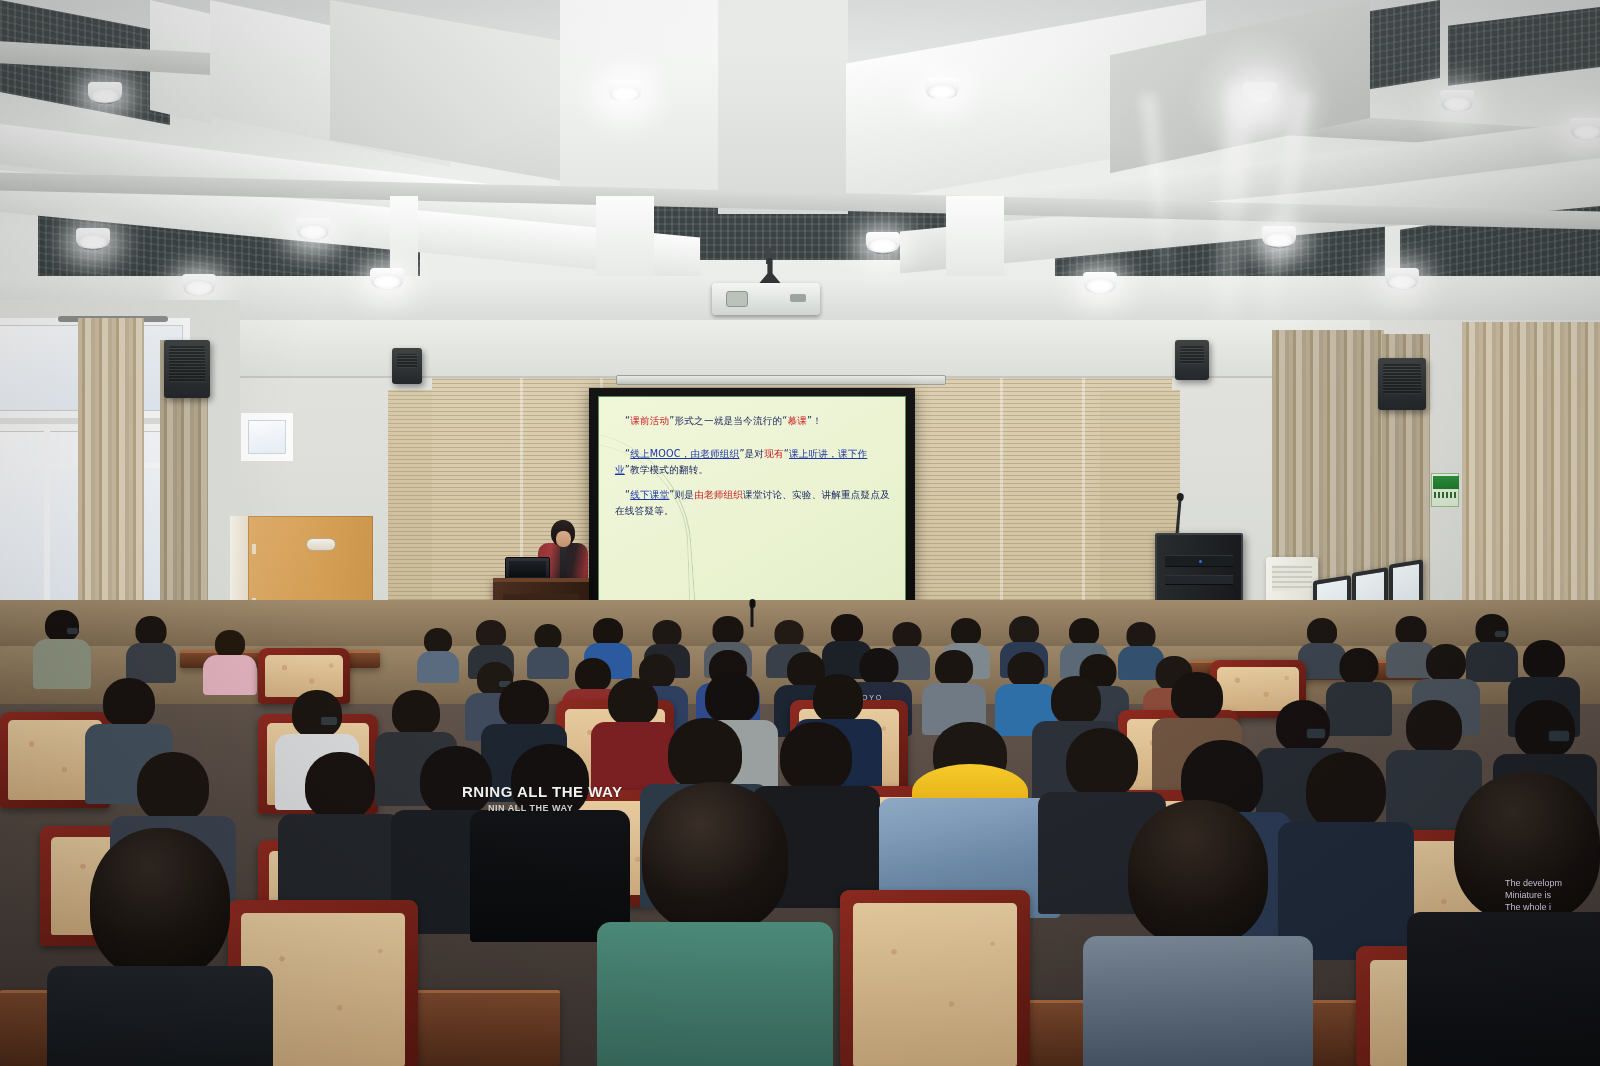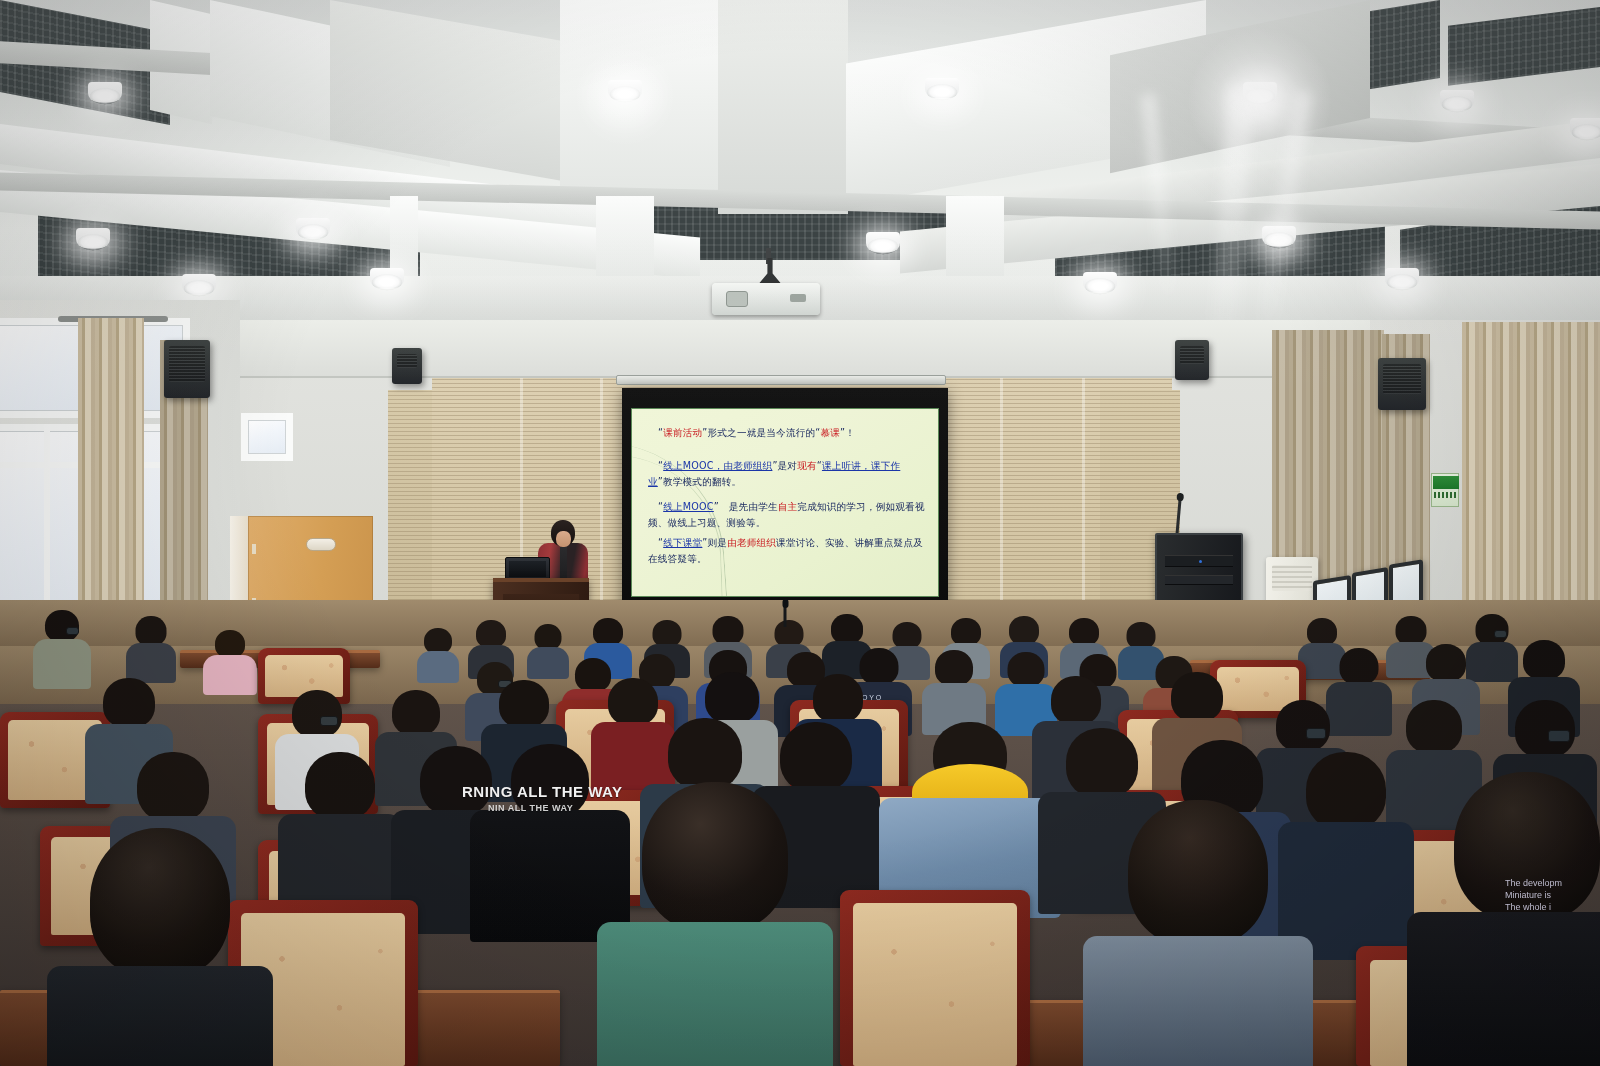--- a/index.html
+++ b/index.html
@@ -248,23 +248,23 @@
   }
 
   
   .screen-housing{
     position:absolute; left:616px; top:375px; width:330px; height:10px;
     background:linear-gradient(#e9ebe7,#c9ccc7);
     border:1px solid #9aa09b;
     border-radius:2px;
   }
   .screen-frame{
-    position:absolute; left:622px; top:388px; width:326px; height:229px;
+    position:absolute; left:589px; top:388px; width:326px; height:229px;
     background:linear-gradient(#141414,#0c0c0c);
-    padding:20px 9px;
+    padding:8px 9px;
     box-shadow:0 4px 14px rgba(0,0,0,.45);
   }
   .screen{
     position:relative; width:100%; height:100%;
     background:linear-gradient(150deg,#f0f6d8 0%,#eef4d6 35%,#e9f2cf 70%,#e4eec9 100%);
     border:1px solid #5c8a58;
     overflow:hidden;
   }
   .screen::before{
     
@@ -565,23 +565,20 @@
   <div class="screen-housing"></div>
   <div class="screen-frame">
     <div class="screen">
       <div class="slide-body">
         <p class="slide-p p1">
           <span>“</span><span class="hl-red">课前活动</span><span>”形式之一就是当今流行的“</span><span class="hl-red">慕课</span><span>”！</span>
         </p>
         <p class="slide-p p2">
           <span>“</span><span class="hl-blue">线上MOOC，由老师组织</span><span>”是对</span><span class="hl-red">现有</span><span>“</span><span class="hl-blue">课上听讲，课下作业</span><span>”教学模式的翻转。</span>
         </p>
-        <p class="slide-p p3">
-          <span>“</span><span class="hl-blue">线上MOOC</span><span>”　是先由学生</span><span class="hl-red">自主</span><span>完成知识的学习，例如观看视频、做线上习题、测验等。</span>
-        </p>
         <p class="slide-p p4">
           <span>“</span><span class="hl-blue">线下课堂</span><span>”则是</span><span class="hl-red">由老师组织</span><span>课堂讨论、实验、讲解重点疑点及在线答疑等。</span>
         </p>
       </div>
     </div>
     <div class="mic-stand"></div>
   </div>
 
   <div class="presenter">
     <div class="body"></div>

